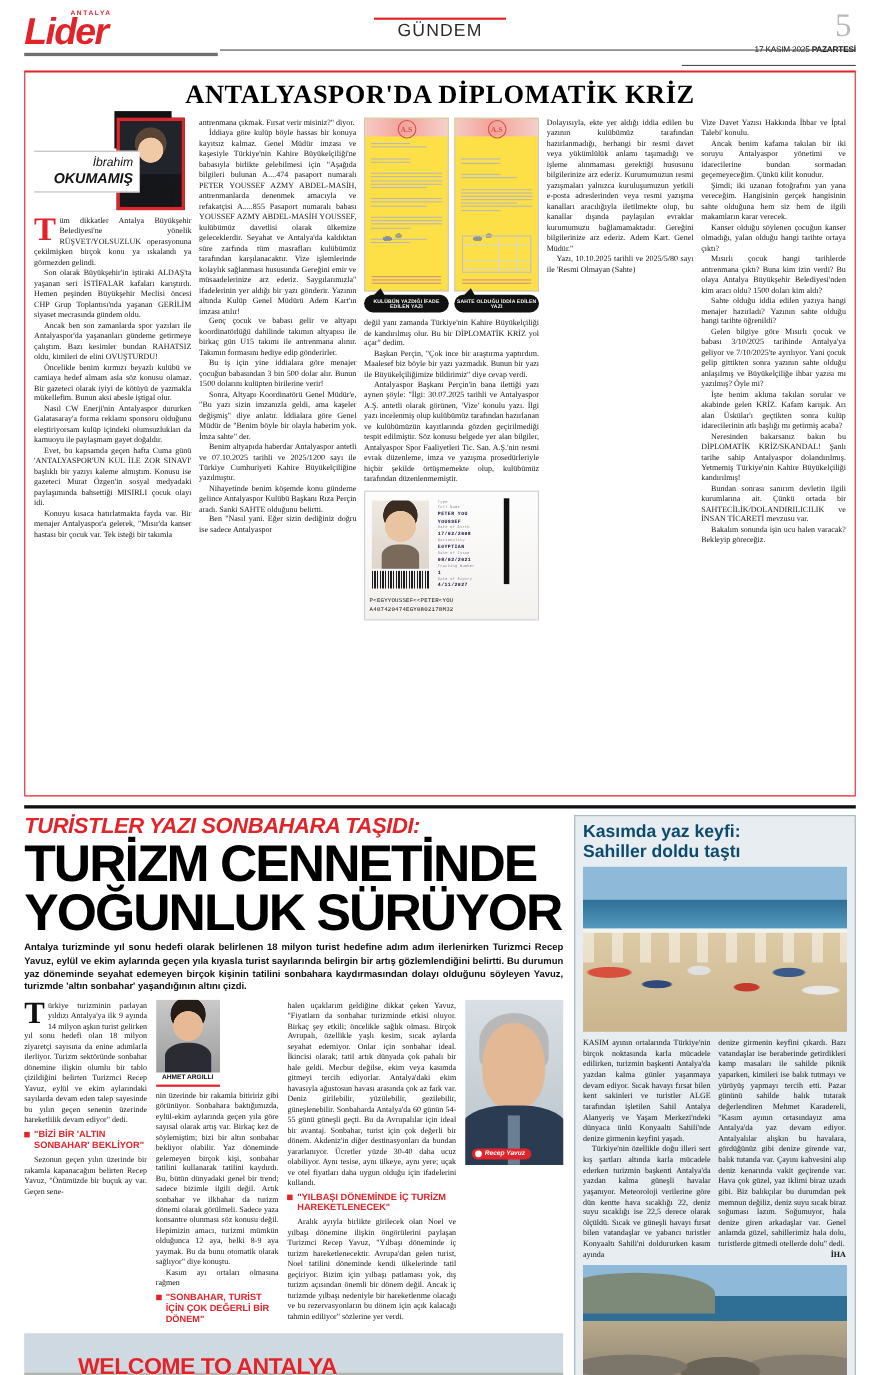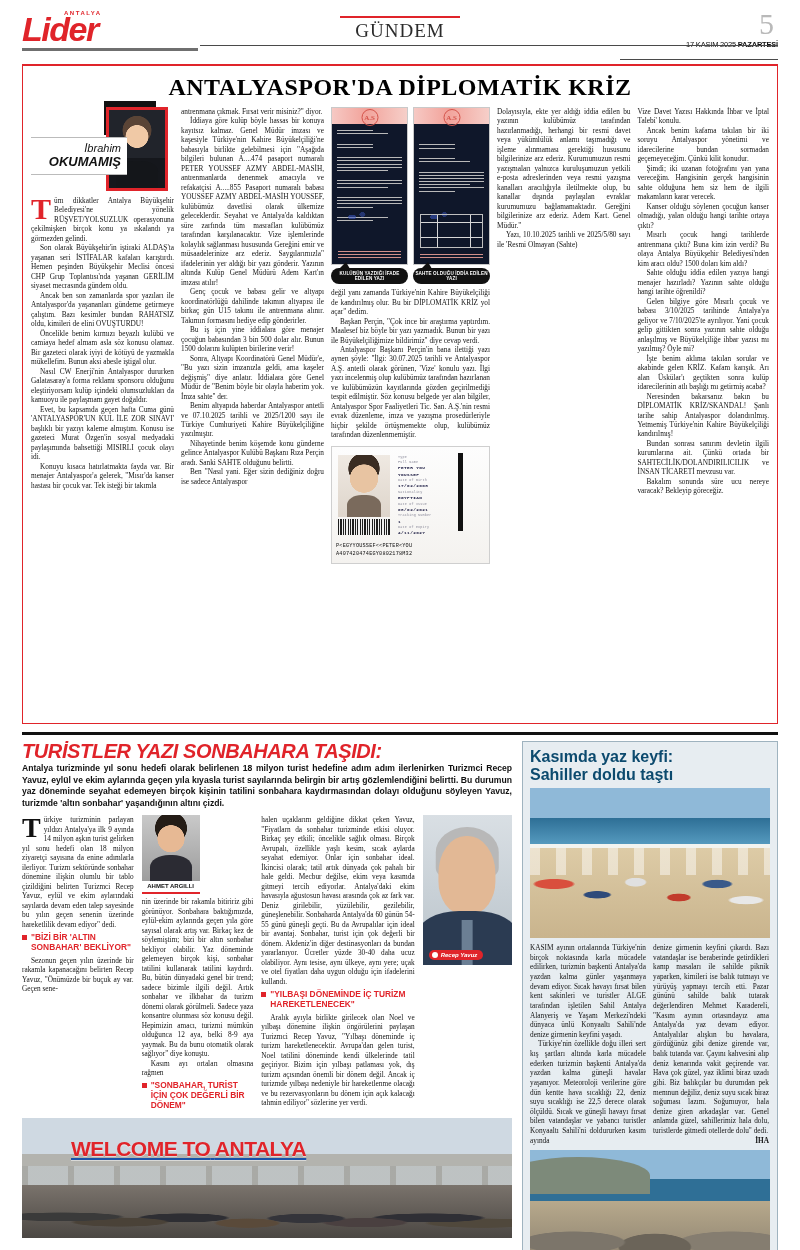--- a/index.html
+++ b/index.html
@@ -53,22 +53,22 @@
   .section-wrap {
     flex: 1;
     text-align: center;
     padding-top: 4px;
   }
   .section-rule-top {
     width: 120px; height: 2px; background: #e0242a;
     margin: 4px auto 2px auto;
   }
   .section-title {
-    font-family: Liberation Serif, serif;
-    font-size: 19px;
+    font-family: Liberation Sans, sans-serif;
+    font-size: 16px;
     letter-spacing: 1px;
     color: #2b2b2b;
   }
 
   .date-wrap { width: 180px; text-align: right; padding-top: 2px; }
   .page-num {
     font-family: "Liberation Serif", serif;
     font-size: 30px;
     color: #b9b9b9;
     line-height: 0.9;
@@ -199,21 +199,21 @@
     color: #e0242a;
     padding: 1px 3px 0 0;
   }
 
   
   .doc-row { display: flex; gap: 5px; }
   .doc-card { width: 77px; }
   .doc-img {
     width: 100%; height: 158px;
     border: 1px solid #c9c9c9;
-    background: #0f172a;
+    background: #fde047;
     position: relative;
     overflow: hidden;
   }
   .doc-band {
     position: absolute; left:0; right:0; top:0; height: 16px;
     background: linear-gradient(90deg,#f6c9c4,#f2a39b 45%,#f6cfc9);
   }
   .doc-seal {
     position:absolute; left:50%; top:1px; transform:translateX(-50%);
     width: 17px; height: 17px; border-radius: 50%;
@@ -745,31 +745,35 @@
         <p class="noind">Vize Davet Yazısı Hakkında İhbar ve İptal Talebi' konulu.</p>
         <p>Ancak benim kafama takılan bir iki soruyu Antalyaspor yönetimi ve idarecilerine bundan sormadan geçemeyeceğim. Çünkü kilit konudur.</p>
         <p>Şimdi; iki uzanan fotoğrafını yan yana vereceğim. Hangisinin gerçek hangisinin sahte olduğuna hem siz hem de ilgili makamların karar verecek.</p>
         <p>Kanser olduğu söylenen çocuğun kanser olmadığı, yalan olduğu hangi tarihte ortaya çıktı?</p>
         <p>Mısırlı çocuk hangi tarihlerde antrenmana çıktı? Buna kim izin verdi? Bu olaya Antalya Büyükşehir Belediyesi'nden kim aracı oldu? 1500 doları kim aldı?</p>
         <p>Sahte olduğu iddia edilen yazıya hangi menajer hazırladı? Yazının sahte olduğu hangi tarihte öğrenildi?</p>
         <p>Gelen bilgiye göre Mısırlı çocuk ve babası 3/10/2025 tarihinde Antalya'ya geliyor ve 7/10/2025'te ayrılıyor. Yani çocuk gelip gittikten sonra yazının sahte olduğu anlaşılmış ve Büyükelçiliğe ihbar yazısı mı yazılmış? Öyle mi?</p>
         <p>İşte benim aklıma takılan sorular ve akabinde gelen KRİZ. Kafam karışık. Arı alan Üskülar'ı geçtikten sonra kulüp idarecilerinin atlı başlığı mı getirmiş acaba?</p>
         <p>Neresinden bakarsanız bakın bu DİPLOMATİK KRİZ/SKANDAL! Şanlı tarihe sahip Antalyaspor dolandırılmış. Yetmemiş Türkiye'nin Kahire Büyükelçiliği kandırılmış!</p>
         <p>Bundan sonrası sanırım devletin ilgili kurumlarına ait. Çünkü ortada bir SAHTECİLİK/DOLANDIRILICILIK ve İNSAN TİCARETİ mevzusu var.</p>
-        <p>Bakalım sonunda süre ucu nereye varacak? Bekleyip göreceğiz.</p>
+        <p>Bakalım sonunda işin ucu halen varacak? Bekleyip göreceğiz.</p>
       </div>
     </div>
 
   </div>
 </div>
 
 <div class="bottom">
 
   <div class="bottom-main">
     <div class="kicker">TURİSTLER YAZI SONBAHARA TAŞIDI:</div>
+    <div class="bighead">
+      <div>TURİZM CENNETİNDE</div>
+      <div>YOĞUNLUK SÜRÜYOR</div>
+    </div>
     <div class="lead">Antalya turizminde yıl sonu hedefi olarak belirlenen 18 milyon turist hedefine adım adım ilerlenirken Turizmci Recep Yavuz, eylül ve ekim aylarında geçen yıla kıyasla turist sayılarında belirgin bir artış gözlemlendiğini belirtti. Bu durumun yaz döneminde seyahat edemeyen birçok kişinin tatilini sonbahara kaydırmasından dolayı olduğunu söyleyen Yavuz, turizmde 'altın sonbahar' yaşandığının altını çizdi.</div>
 
     <div class="ncols">
 
       <div class="ncol">
         <div class="body-txt">
           <p class="dropcap2 noind">Türkiye turizminin parlayan yıldızı Antalya'ya ilk 9 ayında 14 milyon aşkın turist gelirken yıl sonu hedefi olan 18 milyon ziyaretçi sayısına da enine adımlarla ilerliyor. Turizm sektöründe sonbahar dönemine ilişkin olumlu bir tablo çizildiğini belirten Turizmci Recep Yavuz, eylül ve ekim aylarındaki sayılarda devam eden talep sayesinde bu yılın geçen senenin üzerinde hareketlilik devam ediyor" dedi.</p>
         </div>
         <div class="sub-h">"BİZİ BİR 'ALTIN SONBAHAR' BEKLİYOR"</div>
         <div class="body-txt">

